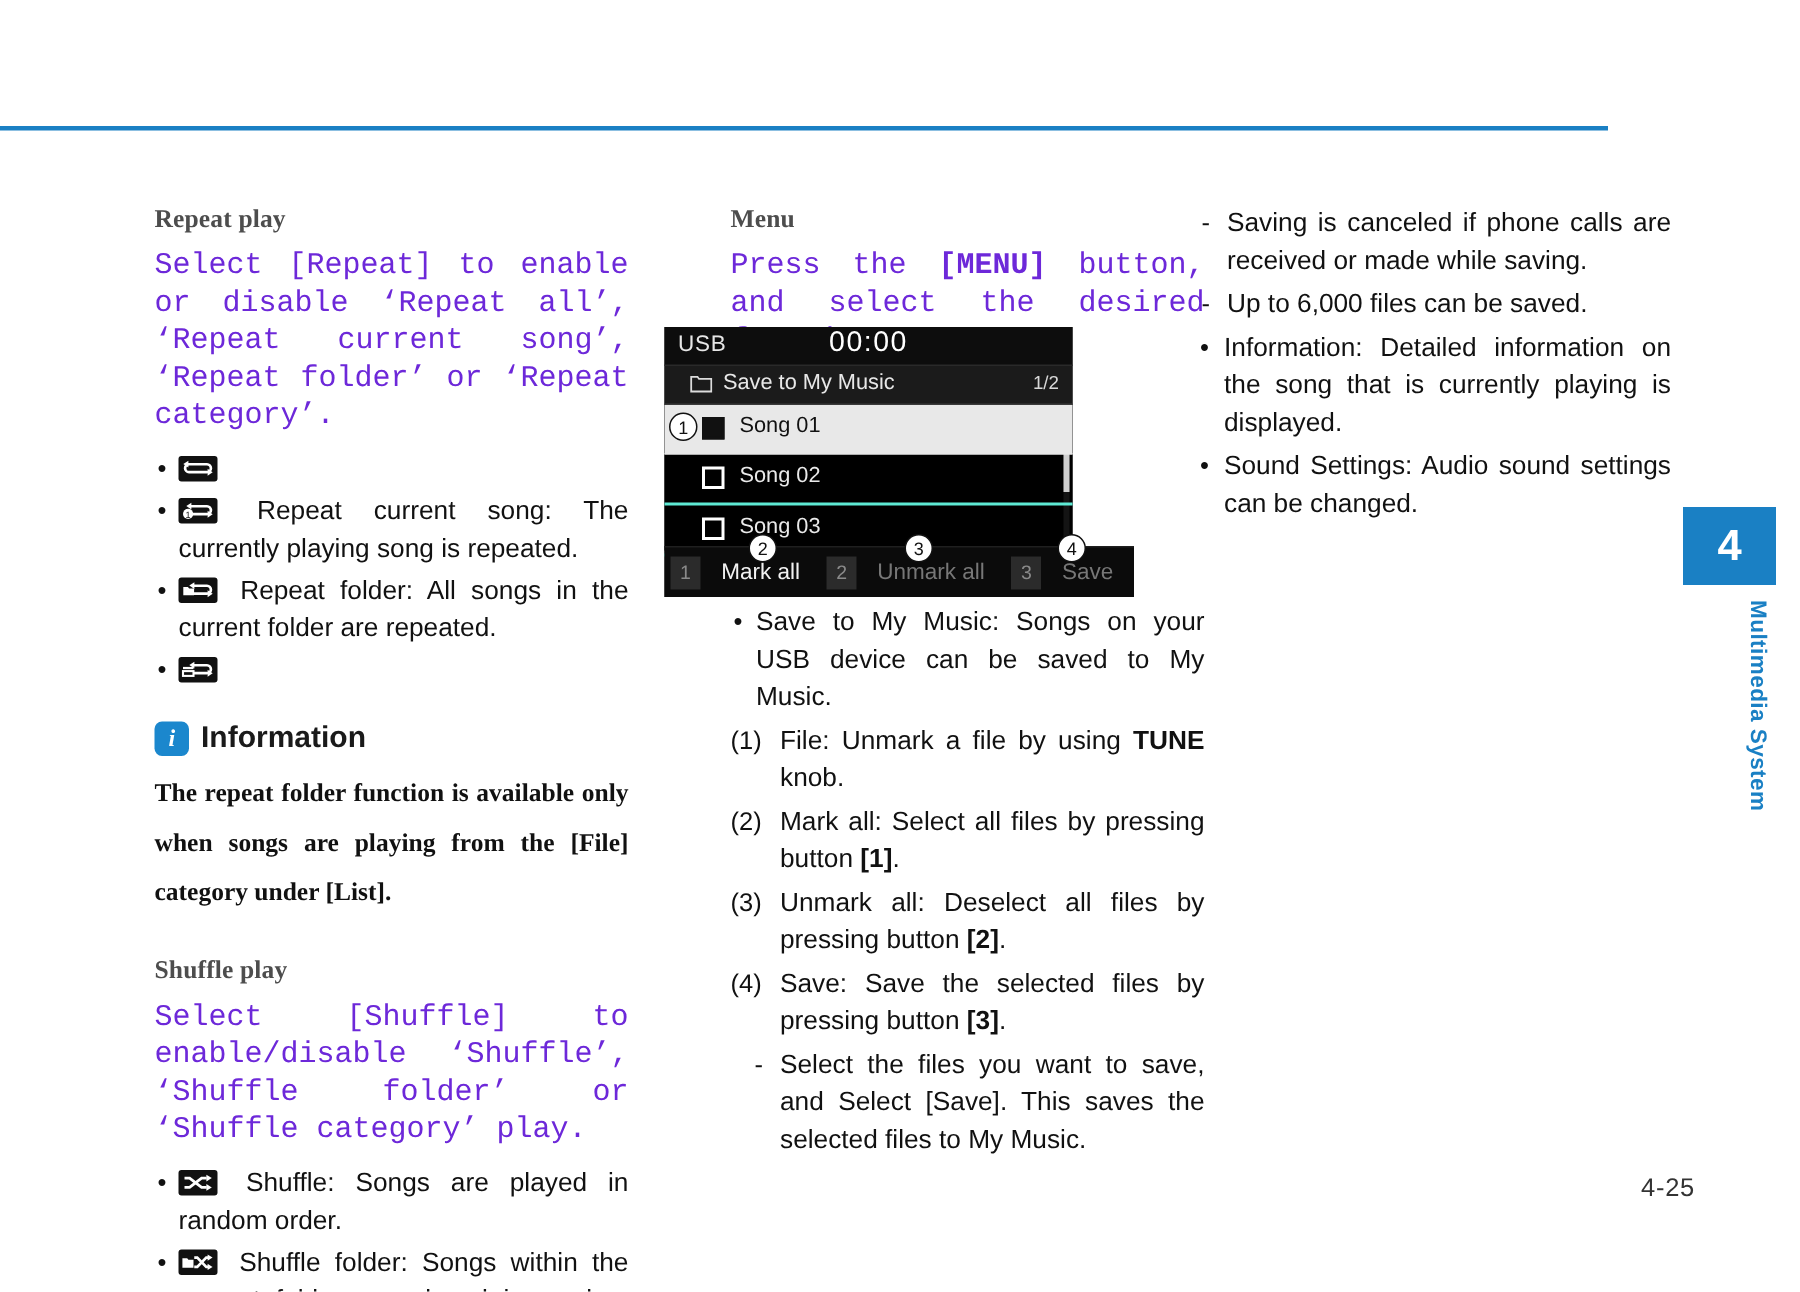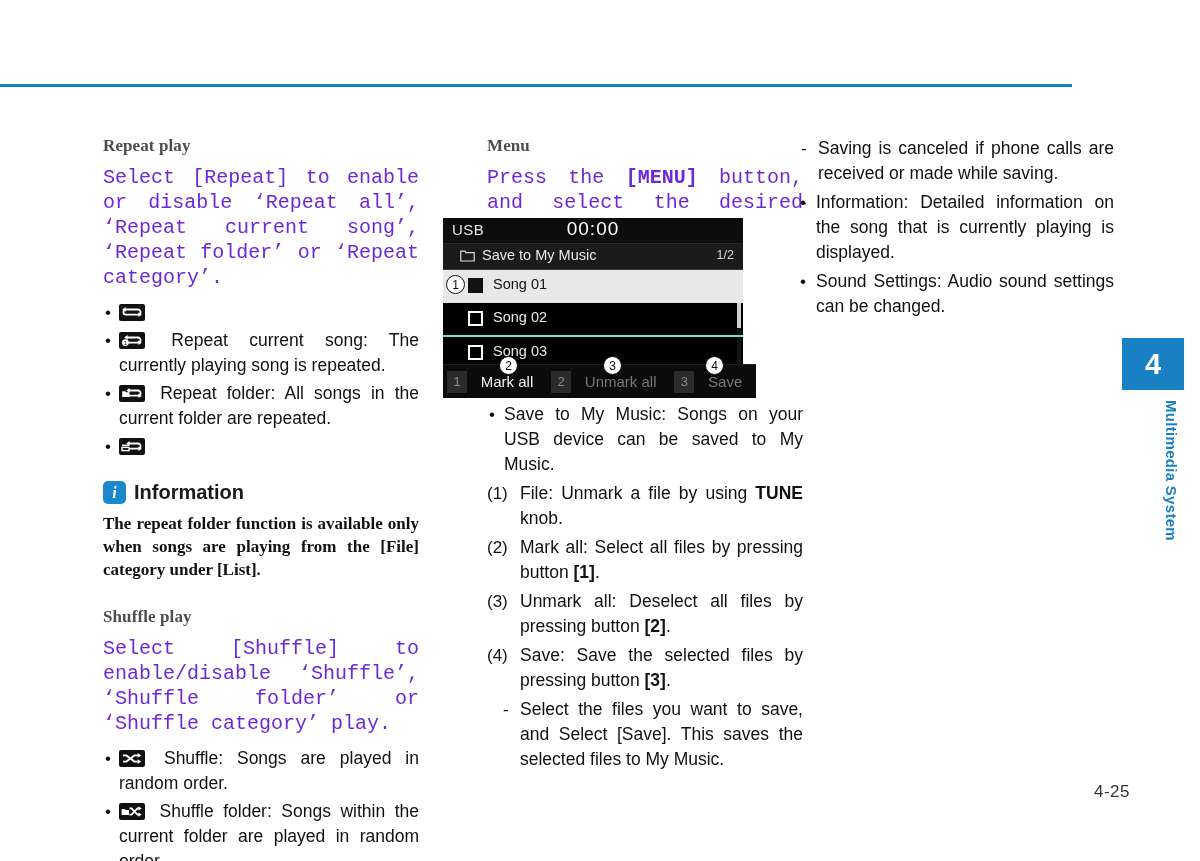--- a/index.html
+++ b/index.html
@@ -88,27 +88,27 @@
     font-family:"Liberation Serif", serif;
     display:flex;align-items:center;justify-content:center;
   }
   .infotitle{
     font-size:20px;font-weight:bold;color:#1a1a1a;
     font-family:"Liberation Sans", sans-serif;
   }
   p.infobody{
     font-family:"Liberation Serif", serif;
     font-weight:bold;
-    font-size:17px;line-height:23px;margin:0;
+    font-size:17px;line-height:33px;margin:0;
     text-align:justify;
   }
 
   
   .device{
-    position:absolute;left:443px;top:218px;width:300px;height:180px;
+    position:absolute;left:443px;top:218px;width:272px;height:180px;
     background:#000;overflow:visible;
   }
   .dev-head{
     height:25px;background:#0d0d0d;border-bottom:1px solid #2a2a2a;
     position:relative;
   }
   .dev-head .src{
     position:absolute;left:9px;top:3px;color:#e6e6e6;font-size:15px;
     letter-spacing:.5px;
   }
@@ -407,20 +407,21 @@
   </div>
 
   <div class="col col-3">
     <ul class="plain">
       <li class="dash" style="padding-left:20px;">
         <span class="dot" style="left:3px;">-</span>
         <span>Saving is canceled if phone calls are received or made while saving.</span>
       </li>
       <li class="dash" style="padding-left:20px;">
         <span class="dot" style="left:3px;">-</span>
+        <span>Up to 6,000 files can be saved.</span>
       </li>
       <li style="padding-left:18px;">
         <span class="dot" style="left:2px;">•</span>
         <span>Information: Detailed information on the song that is currently playing is displayed.</span>
       </li>
       <li style="padding-left:18px;">
         <span class="dot" style="left:2px;">•</span>
         <span>Sound Settings: Audio sound settings can be changed.</span>
       </li>
     </ul>

